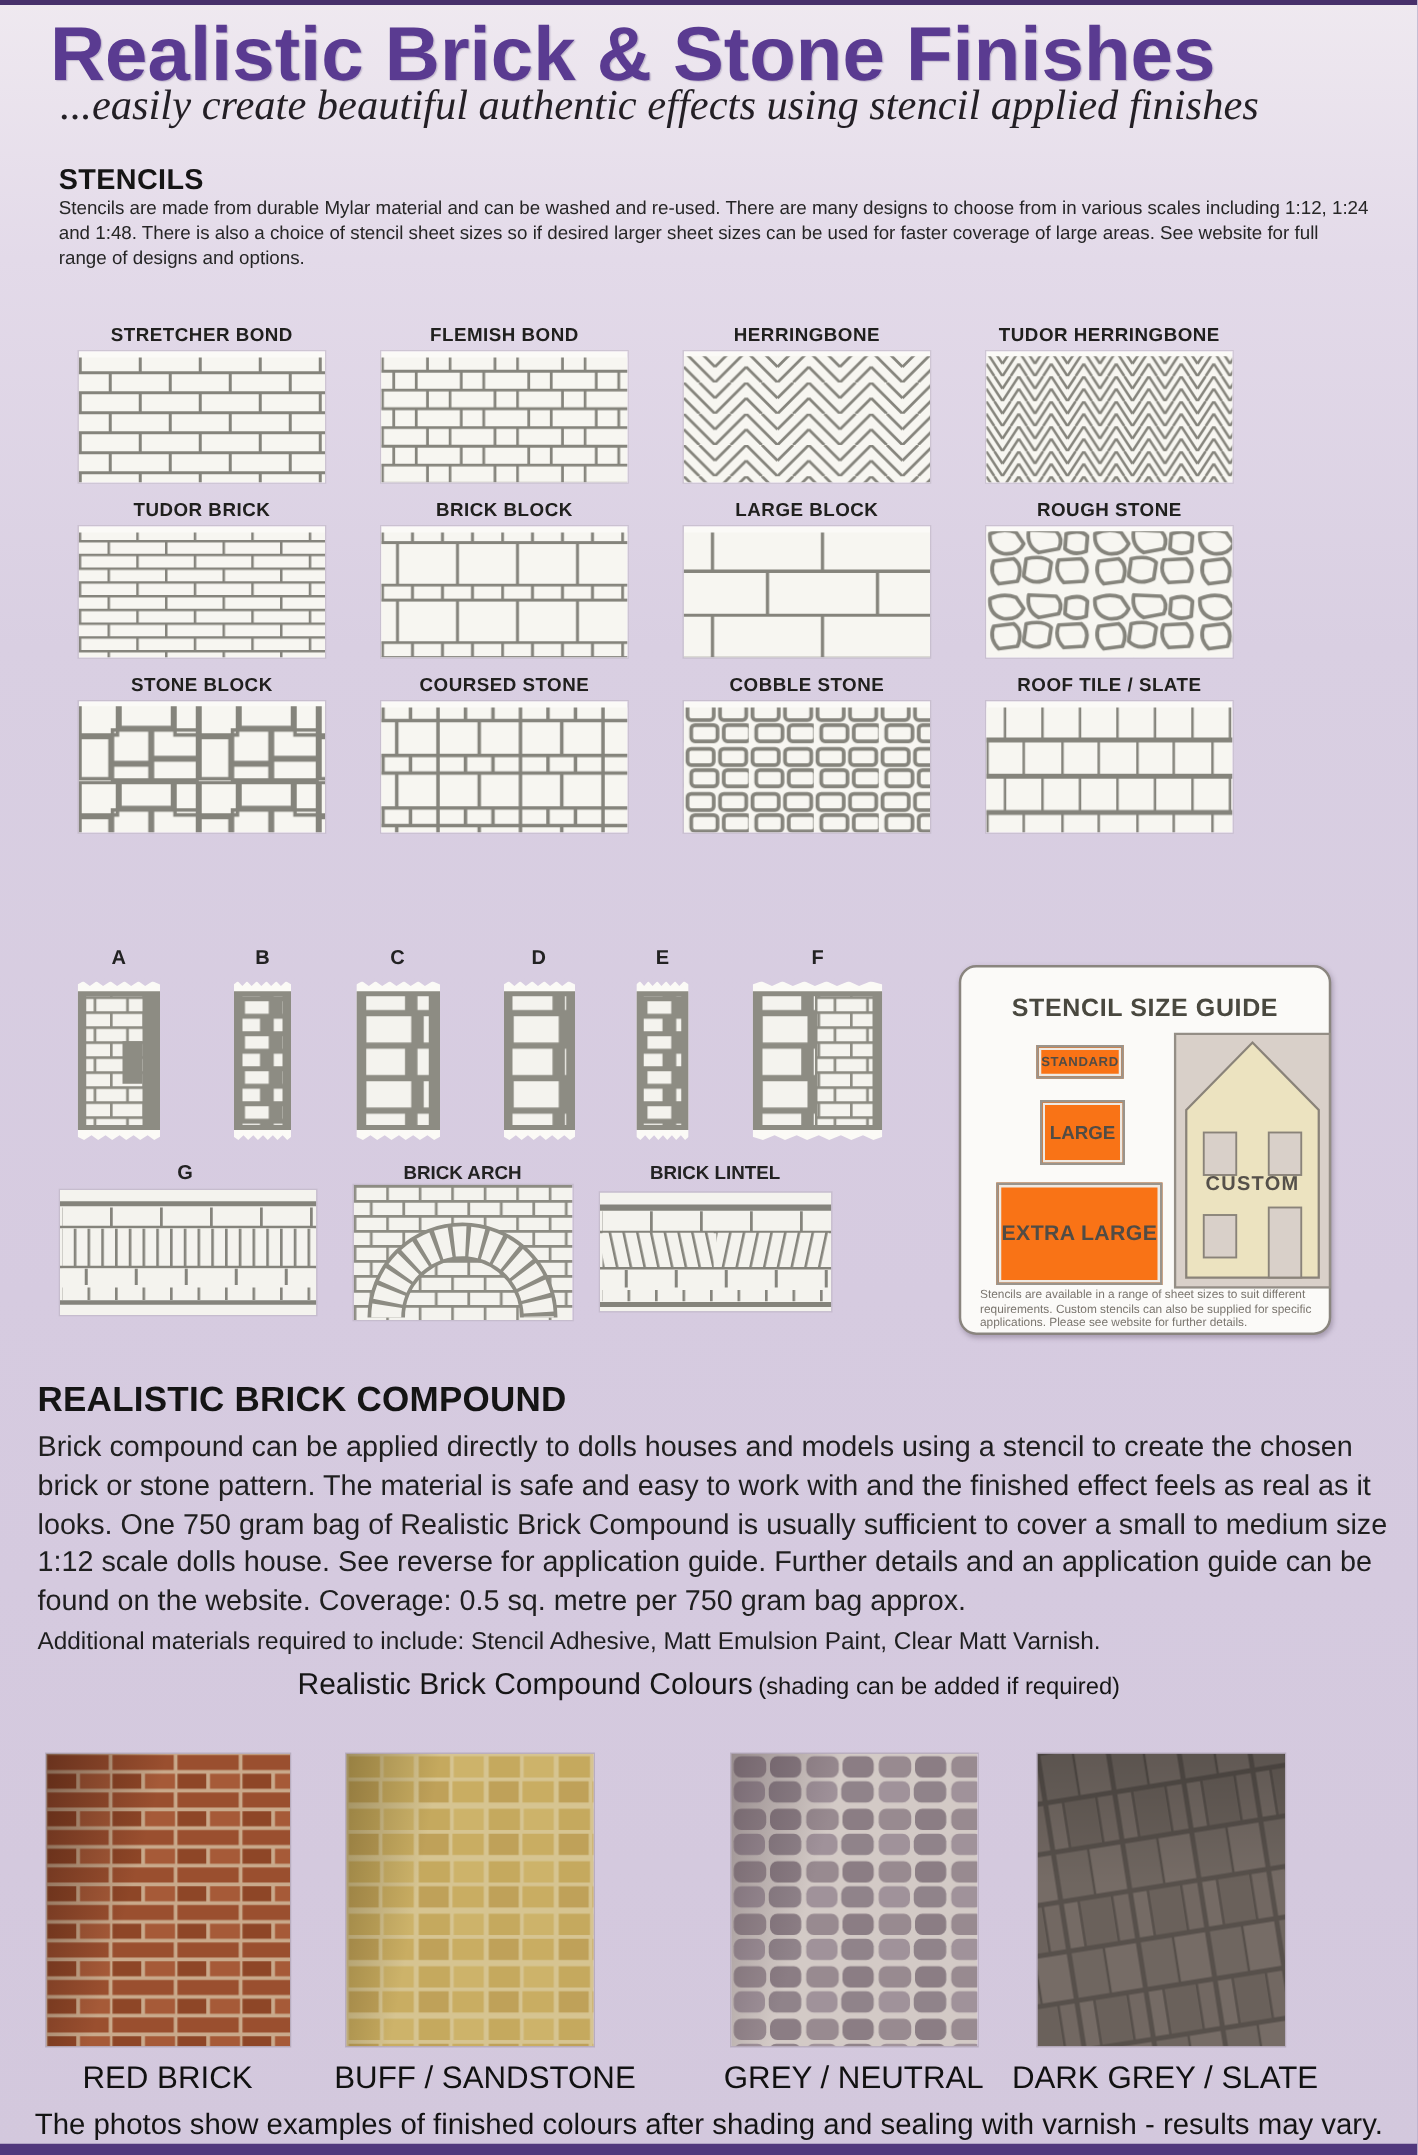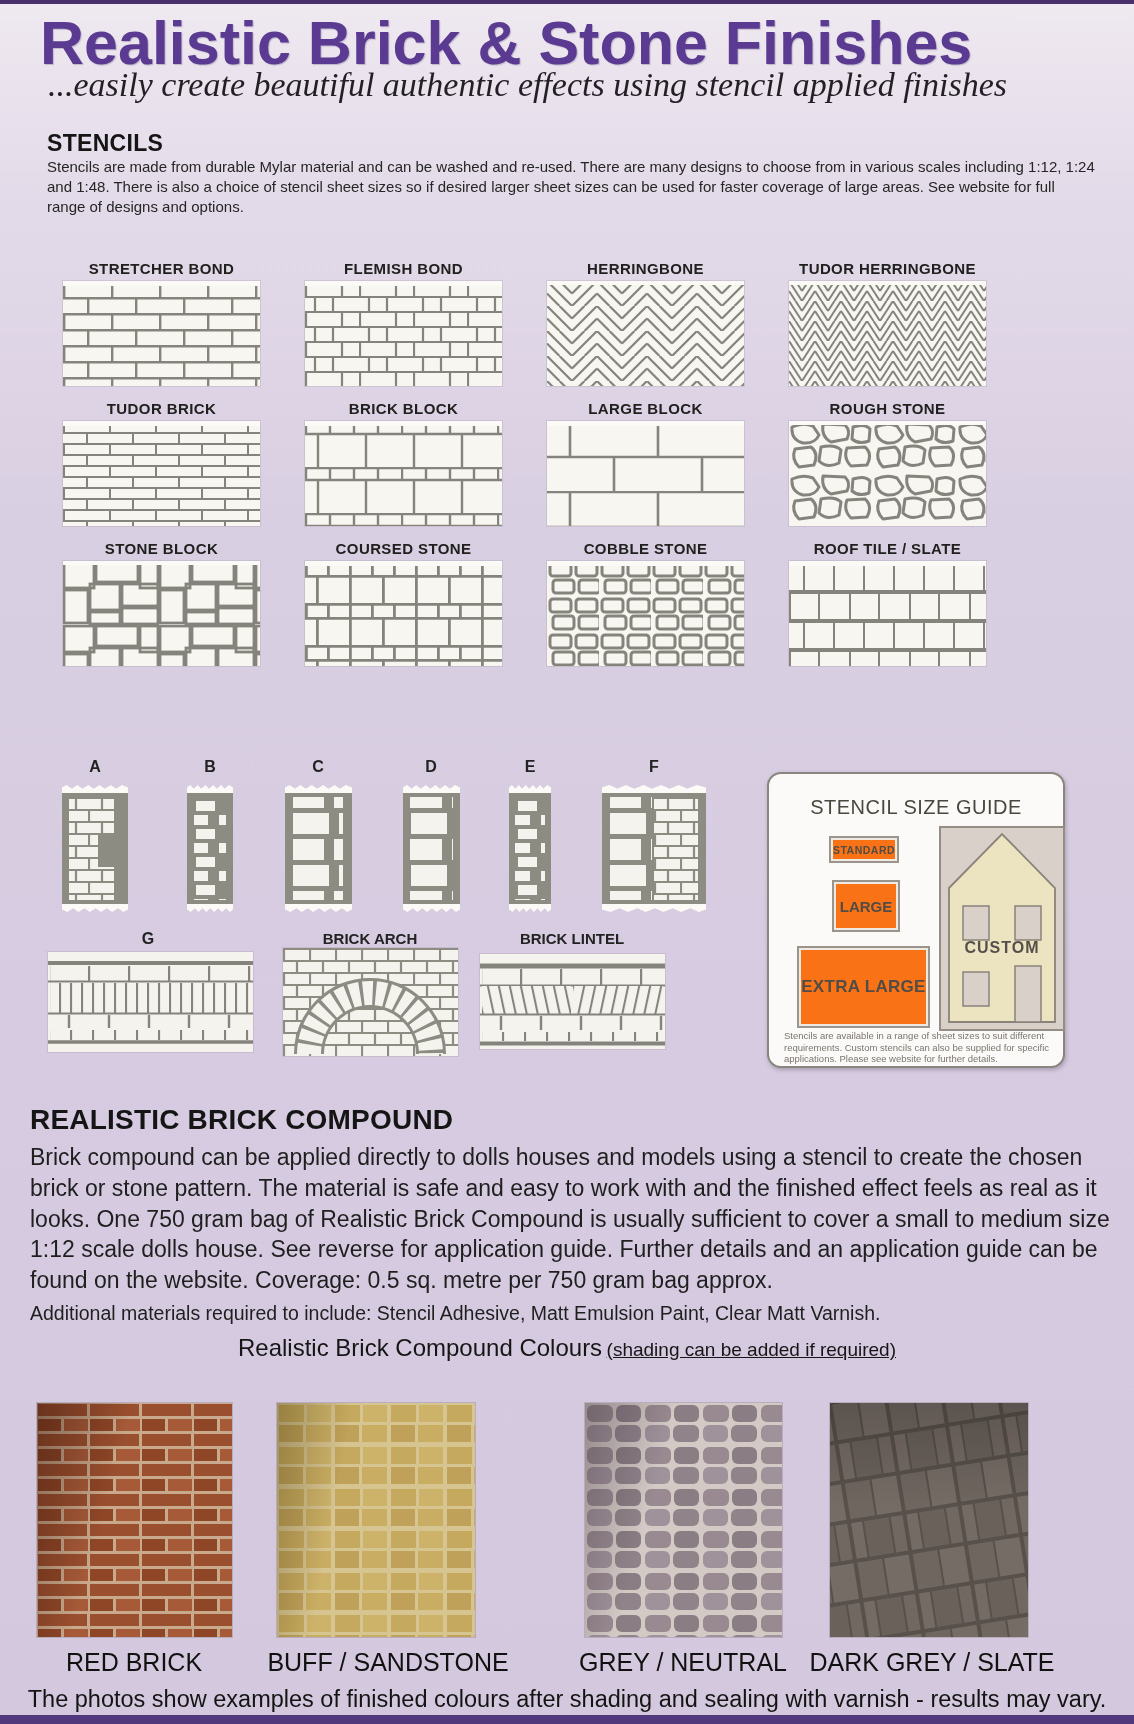--- a/index.html
+++ b/index.html
@@ -19,36 +19,36 @@
     grid-template-columns:repeat(4,197px);column-gap:45px;row-gap:14px;}
   .cell{width:197px;}
   .pattern-label{font-weight:bold;font-size:15px;letter-spacing:.4px;color:#20201e;text-align:center;margin-bottom:4px;white-space:nowrap;}
   .sw{display:block;box-shadow:0 0 0 1px rgba(150,145,150,.25);}
   .swbg{fill:#fbfaf7;}
   .strip-label{position:absolute;font-weight:bold;font-size:16px;color:#222;transform:translateX(-50%);}
   .strip{position:absolute;top:785px;
     clip-path:polygon(0 2%,7% 0,15% 3%,23% 0,31% 3%,40% 0,48% 3%,57% 0,65% 3%,74% 0,82% 3%,91% 0,100% 2%,100% 98%,93% 100%,85% 97%,76% 100%,68% 97%,59% 100%,51% 97%,42% 100%,34% 97%,25% 100%,17% 97%,8% 100%,0 98%);}
   .guide{position:absolute;top:772px;left:767px;width:298px;height:296px;background:#fbfaf8;
     border:2px solid #8a857f;border-radius:14px;box-shadow:1px 2px 4px rgba(80,70,90,.35);box-sizing:border-box;}
-  .guide-title{position:absolute;top:22px;left:0;width:100%;text-align:center;font-weight:normal;font-size:20px;
+  .guide-title{position:absolute;top:22px;left:0;width:100%;text-align:center;font-weight:bold;font-size:20px;
     letter-spacing:.5px;color:#49483f;}
   .size-box{position:absolute;background:#f97316;border:2px solid #9a948c;box-shadow:inset 0 0 0 2px #eee9e3;
     display:flex;align-items:center;justify-content:center;font-weight:bold;color:#514c45;box-sizing:border-box;}
   .box-standard{top:62px;left:60px;width:70px;height:27px;font-size:10.5px;letter-spacing:.5px;}
   .box-large{top:106px;left:63px;width:68px;height:52px;font-size:15px;}
   .box-xl{top:172px;left:28px;width:133px;height:82px;font-size:17px;letter-spacing:.3px;}
   .custom-label{position:absolute;top:165px;left:170px;width:126px;text-align:center;font-weight:bold;
     font-size:16px;letter-spacing:1px;color:#55504a;}
   .guide-note{position:absolute;top:256px;left:15px;width:268px;font-size:9.5px;line-height:1.22;color:#7a756e;}
   .compound-heading{top:1104px;left:30px;font-size:28px;letter-spacing:.2px;}
   .compound-body{position:absolute;top:1142px;left:30px;width:1080px;margin:0;font-size:23px;line-height:1.34;color:#1f1f1f;}
   .compound-additional{position:absolute;top:1302px;left:30px;width:1080px;font-size:19.5px;color:#1f1f1f;}
   .colours-heading{position:absolute;top:1334px;left:0;width:100%;text-align:center;color:#161616;}
   .colours-heading .main{font-size:24px;}
-  .colours-heading .note{font-size:19px;text-decoration:underline;}
+  .colours-heading .note{font-size:19px;}
   .photo{position:absolute;top:1403px;height:234px;box-shadow:0 0 0 1px rgba(120,110,120,.3);}
   .photo svg{display:block;}
   .photo .shade{position:absolute;inset:0;}
   .photo-label{position:absolute;top:1648px;text-align:center;font-size:25px;color:#111;white-space:nowrap;transform:translateX(-50%);}
   .footer-note{position:absolute;top:1686px;left:0;width:100%;text-align:center;font-size:23.5px;color:#141414;}
 </style>
 </head>
 <body>
 
 <div class="sheet">

